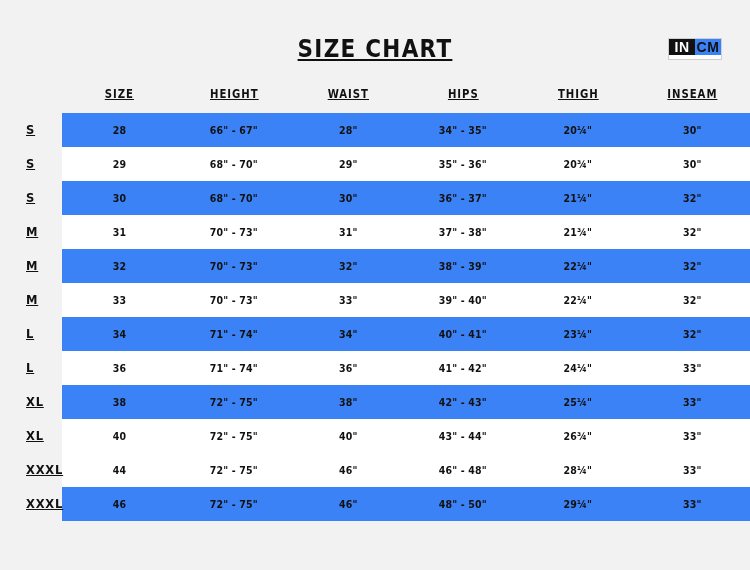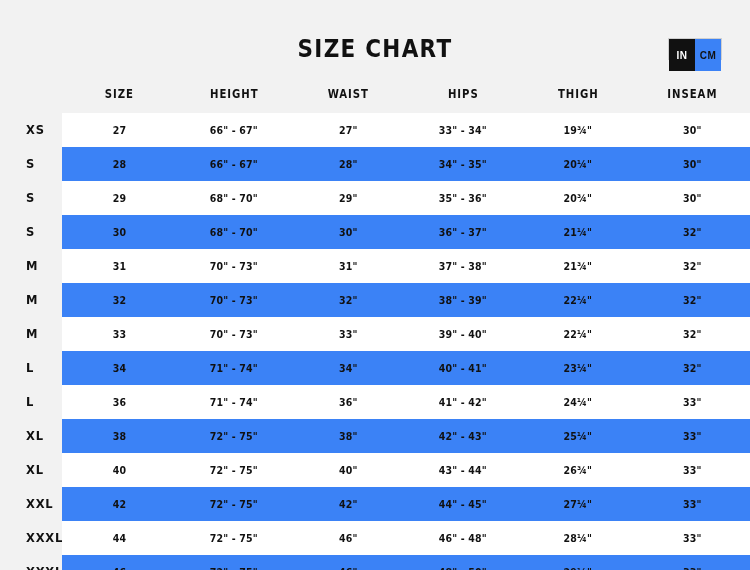--- a/index.html
+++ b/index.html
@@ -12,20 +12,21 @@
     background: #f2f2f2;
     font-family: "Liberation Sans", sans-serif;
     color: #111111;
     overflow: hidden;
   }
   .page {
     position: relative;
     width: 750px;
     height: 570px;
     box-sizing: border-box;
+    text-decoration: underline;
   }
   .title {
     text-align: center;
     font-size: 25px;
     font-weight: bold;
     letter-spacing: 1.5px;
     padding-top: 34px;
     font-family: "DejaVu Sans", sans-serif;
     transform: scaleX(0.86);
   }
@@ -33,25 +34,25 @@
     position: absolute;
     top: 38px;
     right: 28px;
     display: flex;
     border: 1px solid #cfcfcf;
     background: #ffffff;
     height: 20px;
   }
   .unit-toggle .unit {
     width: 26px;
-    height: 32px;
+    height: 16px;
     display: flex;
     align-items: center;
     justify-content: center;
-    font-size: 10px;
+    font-size: 14px;
     font-weight: bold;
     letter-spacing: 0.5px;
     cursor: pointer;
     box-sizing: border-box;
   }
   .unit-toggle .unit.active {
     background: #111111;
     color: #ffffff;
   }
   .unit-toggle .unit.inactive {
@@ -122,29 +123,20 @@
         <th>SIZE</th>
         <th>HEIGHT</th>
         <th>WAIST</th>
         <th>HIPS</th>
         <th>THIGH</th>
         <th>INSEAM</th>
       </tr>
     </thead>
     <tbody>
 
-      <tr class="odd">
-        <td class="rowlabel">XS</td>
-        <td class="cell"><span class="cellwrap">27</span></td>
-        <td class="cell"><span class="cellwrap">66" - 67"</span></td>
-        <td class="cell"><span class="cellwrap">27"</span></td>
-        <td class="cell"><span class="cellwrap">33" - 34"</span></td>
-        <td class="cell"><span class="cellwrap">19¾"</span></td>
-        <td class="cell"><span class="cellwrap">30"</span></td>
-      </tr>
 
       <tr class="even">
         <td class="rowlabel">S</td>
         <td class="cell"><span class="cellwrap">28</span></td>
         <td class="cell"><span class="cellwrap">66" - 67"</span></td>
         <td class="cell"><span class="cellwrap">28"</span></td>
         <td class="cell"><span class="cellwrap">34" - 35"</span></td>
         <td class="cell"><span class="cellwrap">20¼"</span></td>
         <td class="cell"><span class="cellwrap">30"</span></td>
       </tr>
@@ -232,29 +224,20 @@
       <tr class="odd">
         <td class="rowlabel">XL</td>
         <td class="cell"><span class="cellwrap">40</span></td>
         <td class="cell"><span class="cellwrap">72" - 75"</span></td>
         <td class="cell"><span class="cellwrap">40"</span></td>
         <td class="cell"><span class="cellwrap">43" - 44"</span></td>
         <td class="cell"><span class="cellwrap">26¾"</span></td>
         <td class="cell"><span class="cellwrap">33"</span></td>
       </tr>
 
-      <tr class="even">
-        <td class="rowlabel">XXL</td>
-        <td class="cell"><span class="cellwrap">42</span></td>
-        <td class="cell"><span class="cellwrap">72" - 75"</span></td>
-        <td class="cell"><span class="cellwrap">42"</span></td>
-        <td class="cell"><span class="cellwrap">44" - 45"</span></td>
-        <td class="cell"><span class="cellwrap">27¼"</span></td>
-        <td class="cell"><span class="cellwrap">33"</span></td>
-      </tr>
 
       <tr class="odd">
         <td class="rowlabel">XXXL</td>
         <td class="cell"><span class="cellwrap">44</span></td>
         <td class="cell"><span class="cellwrap">72" - 75"</span></td>
         <td class="cell"><span class="cellwrap">46"</span></td>
         <td class="cell"><span class="cellwrap">46" - 48"</span></td>
         <td class="cell"><span class="cellwrap">28¼"</span></td>
         <td class="cell"><span class="cellwrap">33"</span></td>
       </tr>

